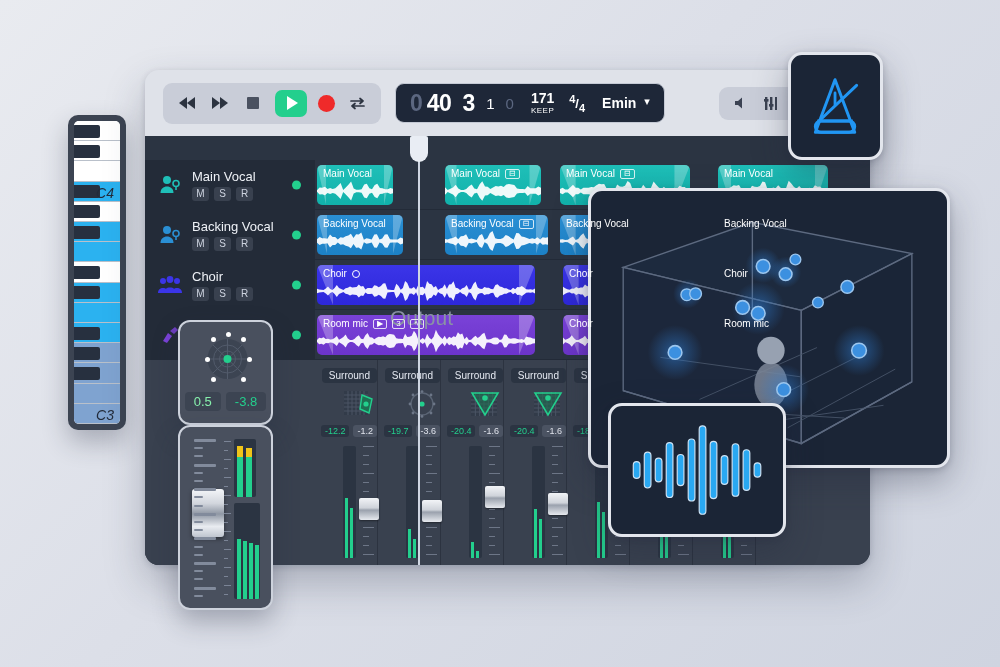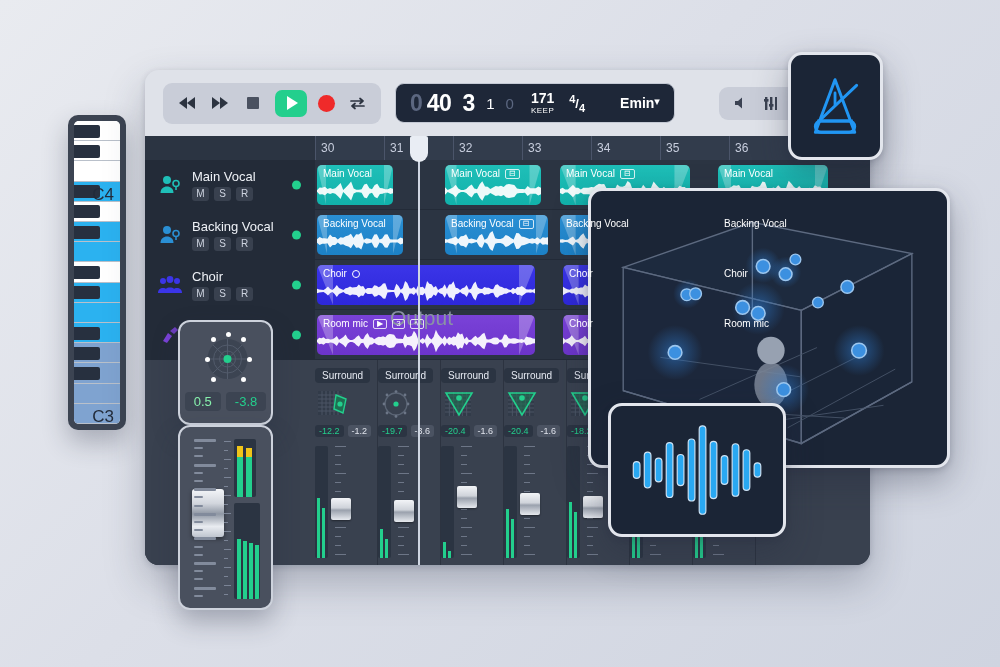--- a/index.html
+++ b/index.html
@@ -35,21 +35,21 @@
   #lcd .big{color:#fff;font-size:23px;font-weight:bold;letter-spacing:-.5px;}
   #lcd .dim{color:#5c6780;font-size:23px;font-weight:bold;}
   #lcd .mid{color:#fff;font-size:23px;font-weight:bold;}
   #lcd .sm{color:#fff;font-size:15px;}
   #lcd .smd{color:#5c6780;font-size:15px;}
   .tempo{display:flex;flex-direction:column;align-items:center;line-height:1;margin-left:6px;}
   .tempo .v{color:#fff;font-size:14px;font-weight:bold;}
   .tempo .k{color:#fff;font-size:8px;letter-spacing:.5px;margin-top:2px;}
   .sig{color:#fff;font-size:13px;font-weight:bold;margin-left:4px;}
   .sig sup{font-size:11px;} .sig sub{font-size:11px;}
-  .keysel{display:flex;gap:0;margin-left:24px;}
+  .keysel{display:flex;gap:8px;margin-left:6px;}
   .keysel .kv{color:#fff;font-size:14px;font-weight:bold;}
   .chev{color:#fff;font-size:11px;}
 
   .rgroup{ background:#c9cdd8; border-radius:9px; display:flex; align-items:center; gap:13px; padding:8px 13px; margin-left:auto;}
   .ricon{width:17px;height:17px;display:flex;align-items:center;justify-content:center;color:#3b4252;cursor:pointer;}
 
   
   #timeline{ position:absolute; left:0; top:66px; right:0; bottom:0; background:#2b3442;}
   #ruler{ position:absolute;left:170px;right:0;top:0;height:24px;background:#323c4c;}
   .bar{position:absolute;top:0;height:24px;border-left:1px solid #4b556a;color:#c8cede;font-size:12px;padding-left:5px;line-height:24px;}
@@ -68,21 +68,21 @@
   .lane{position:absolute;left:170px;top:0;right:0;height:100%;background:#2b3442;}
   .clip{position:absolute;top:5px;height:40px;border-radius:5px;overflow:hidden;cursor:pointer;}
   .clip .cl{position:absolute;left:6px;top:3px;font-size:10px;color:#fff;display:flex;align-items:center;gap:5px;z-index:3;}
   .clip .cbadge{display:inline-flex;align-items:center;justify-content:center;font-size:8px;color:#fff;
        border:1px solid rgba(255,255,255,.8);border-radius:2px;padding:0 3px;height:10px;}
   .wave{position:absolute;left:0;right:0;top:14px;height:24px;}
   .fade{position:absolute;top:0;height:100%;background:rgba(255,255,255,.26);}
 
   
   #mixer{position:absolute;left:0;top:224px;right:0;bottom:0;background:#39414f;display:flex;padding-left:0;}
-  .strip{width:63px;border-right:1px solid #2c3340;padding-top:8px;display:flex;flex-direction:column;align-items:flex-start;gap:5px;background:#39414f;}
+  .strip{width:63px;border-right:1px solid #2c3340;padding-top:8px;display:flex;flex-direction:column;align-items:flex-end;gap:5px;background:#39414f;}
   .slabel{background:#2b3442;color:#e5e9f1;font-size:10px;border-radius:4px;padding:2px 7px;}
   .panbox{width:36px;height:32px;display:flex;align-items:center;justify-content:center;}
   .vals{display:flex;gap:4px;}
   .vals span{font-size:9px;border-radius:3px;padding:1px 4px;}
   .v-green{background:#2b3442;color:#23cf8d;}
   .v-grey{background:#4b5362;color:#dfe3eb;}
   .chanarea{display:flex;gap:5px;margin-top:4px;}
   .meterwrap{position:relative;width:13px;height:112px;background:#2b3442;border-radius:2px;overflow:hidden;}
   .meterwrap .fill{position:absolute;bottom:0;width:3px;background:#23cf8d;}
   .scalecol{position:relative;width:16px;height:112px;}
@@ -93,21 +93,21 @@
   
   .panel{position:absolute;border-radius:14px;box-shadow:0 14px 34px rgba(35,42,62,.34),0 2px 6px rgba(35,42,62,.2);}
   .panel-dark{background:#1b2536;border:3px solid #e3e6ed;}
 
   
   #piano{position:absolute;left:68px;top:115px;width:58px;height:315px;background:#3c4452;border-radius:10px;padding:6px;
          box-shadow:0 12px 26px rgba(35,42,62,.3);}
   #piano .kb{position:relative;width:100%;height:100%;background:#fff;border-radius:5px;overflow:hidden;}
   .wkey{position:absolute;left:0;width:100%;border-bottom:1px solid #b9c0ca;}
   .bkey{position:absolute;left:0;width:56%;height:13px;background:#27303f;border-radius:0 2px 2px 0;z-index:4;}
-  .klabel{position:absolute;right:6px;font-size:17px;color:#222b3a;z-index:5;}
+  .klabel{position:absolute;right:6px;font-size:14px;color:#222b3a;z-index:5;font-style:italic;}
 
   
   #xypanel{position:absolute;left:178px;top:320px;width:95px;height:105px;background:#49505e;border:2px solid #cdd2dc;border-radius:12px;
           box-shadow:0 12px 26px rgba(35,42,62,.3);padding:10px;}
   #xypad{position:relative;width:100%;height:54px;}
   .pdot{position:absolute;width:5px;height:5px;border-radius:50%;background:#fff;}
   .xyvals{display:flex;gap:5px;justify-content:center;margin-top:6px;}
   .xyvals span{font-size:13px;border-radius:4px;padding:2px 9px;}
 
   
@@ -242,30 +242,20 @@
         <div class="ricon">
           <svg width="15" height="15" viewBox="0 0 15 15">
               <path d="M4 2 L4 7 Q4 9 6.5 9.6 L11 13" stroke="#3b4252" stroke-width="1.3" fill="none" stroke-linecap="round"></path>
               <path d="M8 2 L8 7 Q8 9 6.5 9.6" stroke="#3b4252" stroke-width="1.3" fill="none" stroke-linecap="round"></path>
             </svg>
         </div>
       </div>
     </div>
 
     <div id="timeline">
-      <div id="ruler">
-          <div class="bar" style="left: 0px; width: 69px;">30</div>
-          <div class="bar" style="left: 69px; width: 69px;">31</div>
-          <div class="bar" style="left: 138px; width: 69px;">32</div>
-          <div class="bar" style="left: 207px; width: 69px;">33</div>
-          <div class="bar" style="left: 276px; width: 69px;">34</div>
-          <div class="bar" style="left: 345px; width: 69px;">35</div>
-          <div class="bar" style="left: 414px; width: 69px;">36</div>
-          <div class="bar" style="left: 483px; width: 69px;">37</div>
-        </div>
       <div id="tracks">
           <div class="trow">
             <div class="thead">
               <div class="ticon">
                 <svg width="22" height="22" viewBox="0 0 22 22">
                   <circle cx="8" cy="6" r="4" fill="#1fbfb8"></circle>
                   <path d="M1.5 19c0-4 3-6.4 6.5-6.4s6.5 2.4 6.5 6.4z" fill="#1fbfb8"></path>
                   <circle cx="17" cy="9.5" r="3" fill="none" stroke="#1fbfb8" stroke-width="1.6"></circle>
                   <path d="M17 12.5 V16" stroke="#1fbfb8" stroke-width="1.6"></path>
                 </svg>

